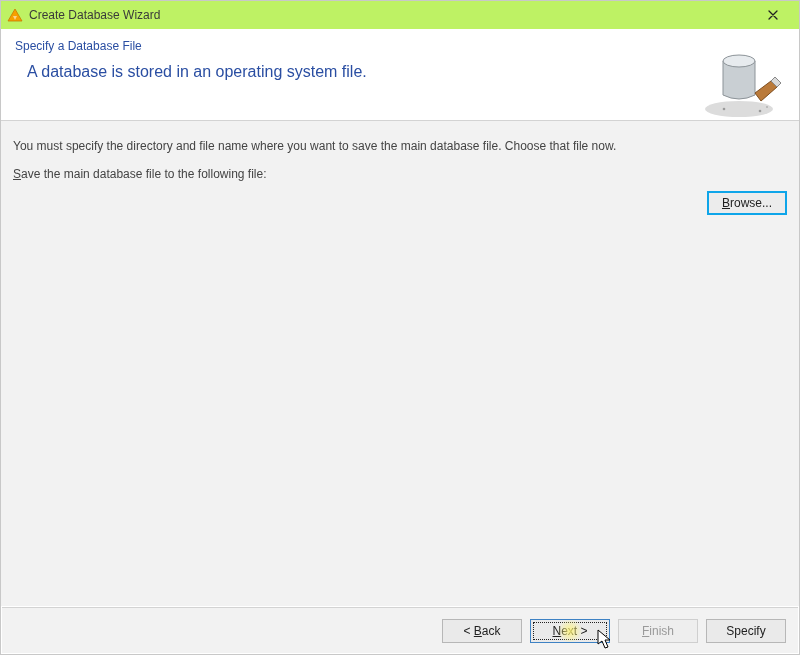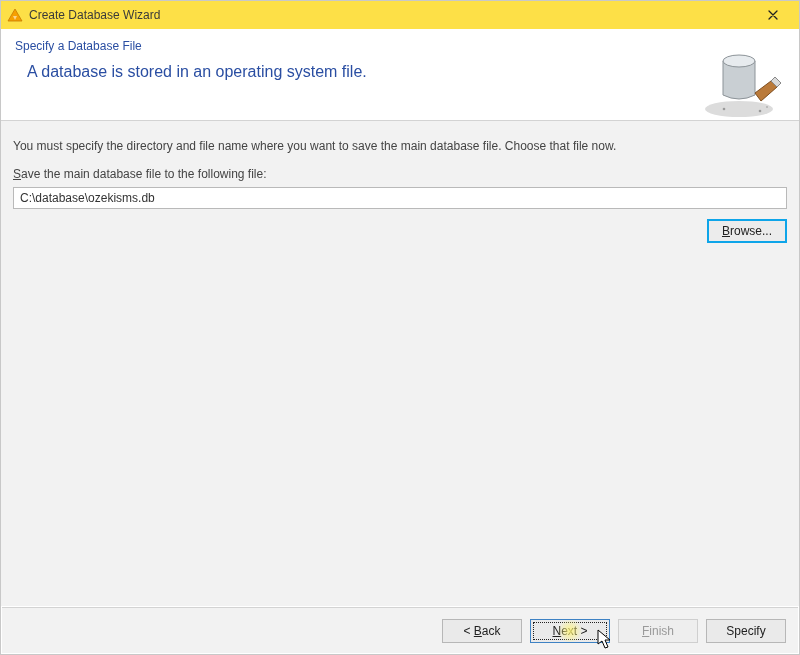--- a/index.html
+++ b/index.html
@@ -19,21 +19,21 @@
     height: 655px;
     box-sizing: border-box;
     border: 1px solid #c8c8c8;
     background: #fff;
   }
   .titlebar {
     display: flex;
     align-items: center;
     height: 28px;
     padding: 0 6px;
-    background: #fde047;
+    background: #bef264;
   }
   .titlebar .app-icon {
     width: 16px;
     height: 16px;
     margin-right: 6px;
     display: inline-flex;
     align-items: center;
     justify-content: center;
   }
   .titlebar .title-text {
@@ -213,21 +213,20 @@
     </div>
   </div>
 
   <div class="body">
     <div class="instruction">You must specify the directory and file name where you want to save the main database file. Choose that file now.</div>
 
     <div class="field-label">
       <span class="mnemonic">S</span><span>ave the main database file to the following file:</span>
     </div>
 
-    <input type="text" class="file-input" value="C:\database\ozekisms.db" style="">
 
     <div class="browse-row">
       <button class="win browse"><span class="mnemonic">B</span><span>rowse...</span></button>
     </div>
   </div>
 
   <div class="footer">
     <button class="win"><span>&lt; </span><span class="mnemonic">B</span><span>ack</span></button>
 
     <button class="win default">

